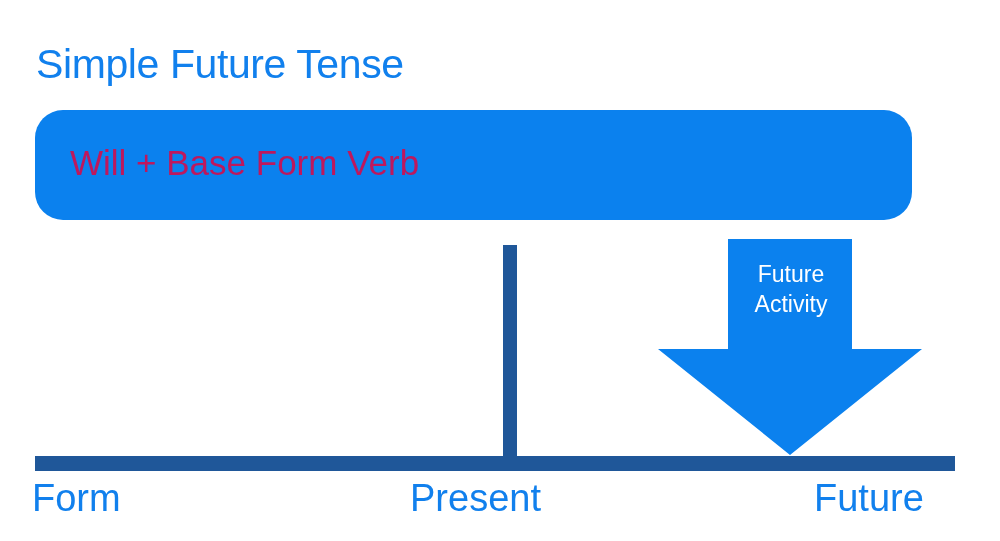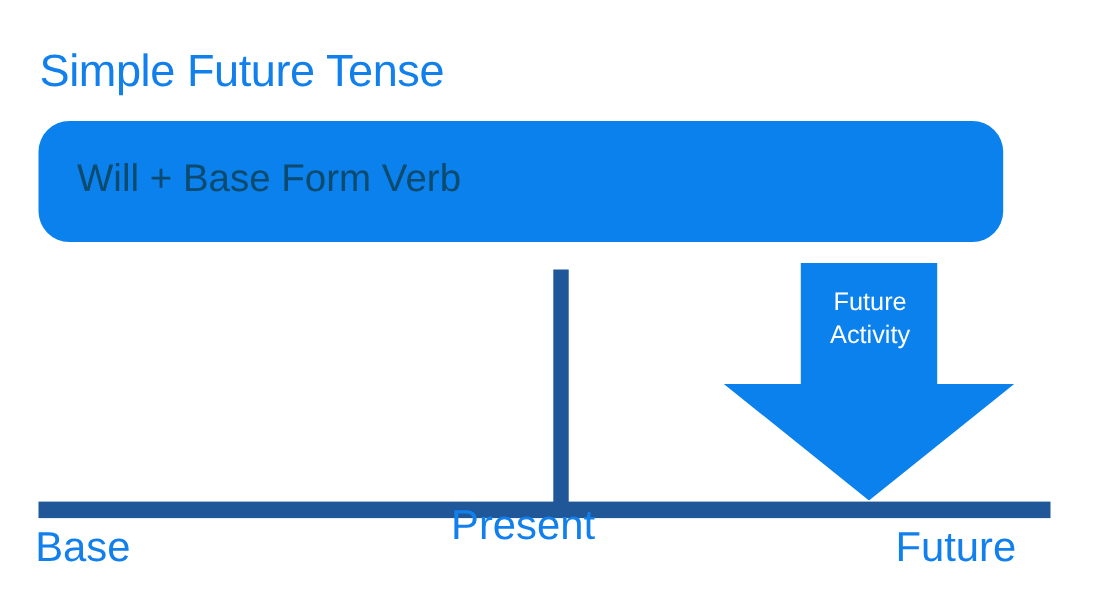--- a/index.html
+++ b/index.html
@@ -41,21 +41,21 @@
     height: 110px;
     background: #0B81EE;
     border-radius: 28px;
     box-sizing: border-box;
   }
   .formula-text {
     position: absolute;
     left: 70px;
     top: 116px;
     font-size: 35px;
-    color: #0c4a6e;
+    color: #be185d;
     white-space: nowrap;
     line-height: 1.1;
   }
 
   
   .timeline-bar {
     position: absolute;
     left: 35px;
     top: 428px;
     width: 920px;
@@ -97,21 +97,21 @@
 
   
   .axis-label {
     position: absolute;
     font-size: 38px;
     color: #1180ED;
     white-space: nowrap;
     line-height: 1.1;
   }
   .lbl-past    { left: 32px;  top: 450px; }
-  .lbl-present { left: 410px; top: 430px; }
+  .lbl-present { left: 410px; top: 450px; }
   .lbl-future  { left: 814px; top: 450px; }
 </style>
 </head>
 <body>
 
 <div class="slide">
 
   <div class="title">Simple Future Tense</div>
 
   <div class="formula-box"></div>
@@ -124,17 +124,17 @@
   <div class="arrow-wrap">
     <svg viewBox="0 0 264 216" preserveAspectRatio="none">
       <polygon points="70,0 194,0 194,110 264,110 132,216 0,110 70,110" fill="#0B81EE"></polygon>
     </svg>
     <div class="arrow-label">
       <div>Future</div>
       <div>Activity</div>
     </div>
   </div>
 
-  <div class="axis-label lbl-past">Base</div>
+  <div class="axis-label lbl-past">Form</div>
   <div class="axis-label lbl-present">Present</div>
   <div class="axis-label lbl-future">Future</div>
 
 </div>
 
 </body></html>

